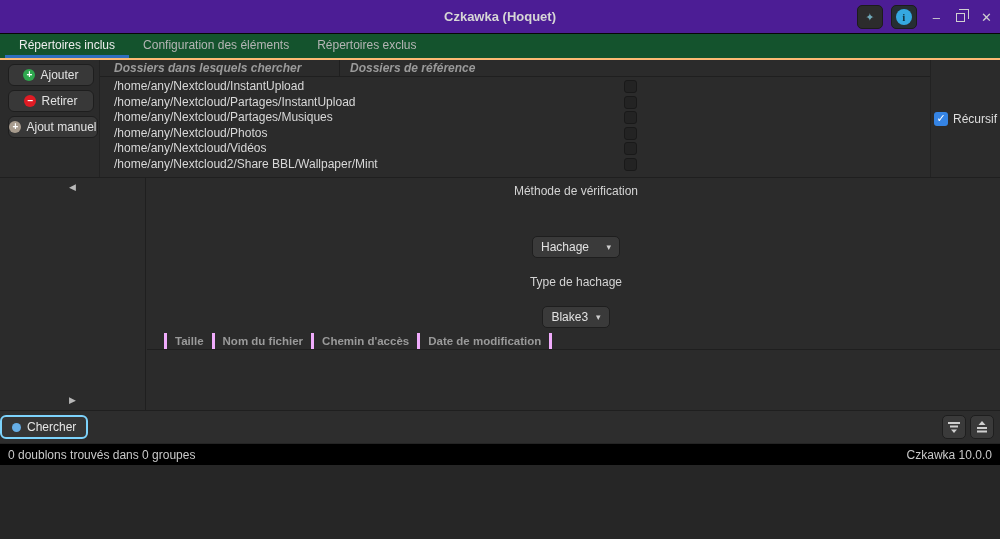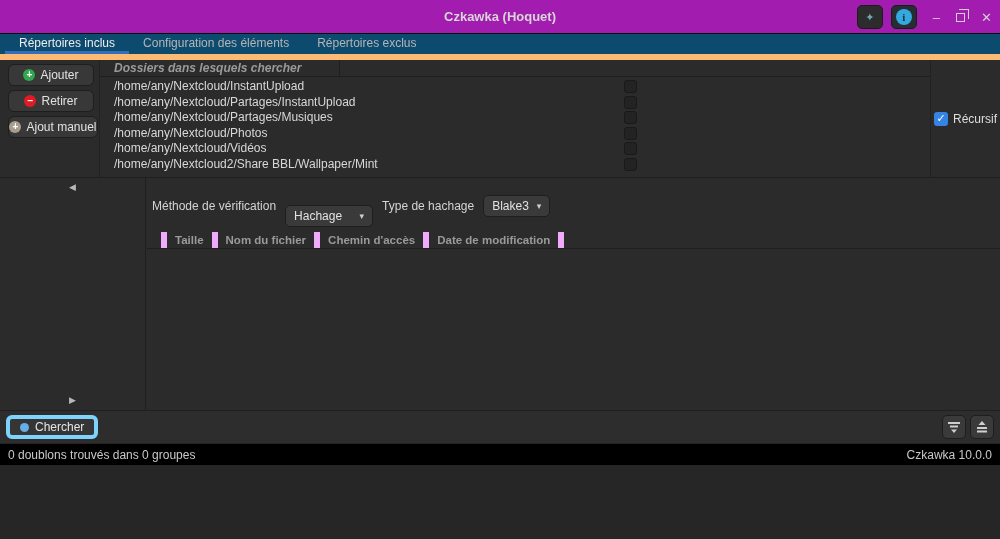--- a/index.html
+++ b/index.html
@@ -1,40 +1,40 @@
 <!DOCTYPE html>
 <html><head>
 <meta charset="utf-8">
 <style>
   * { margin:0; padding:0; box-sizing:border-box; }
   html,body { width:1000px; height:539px; overflow:hidden; background:#262626;
     font-family:"Liberation Sans","DejaVu Sans",sans-serif; color:#d9d9d9; }
   .window { position:relative; width:1000px; height:539px; background:#262626; }
 
   
-  .titlebar { height:34px; background:#a21caf; border-bottom:1px solid #060606;
+  .titlebar { height:34px; background:#4c1d95; border-bottom:1px solid #060606;
     display:flex; align-items:center; position:relative; }
   .titlebar .title { position:absolute; left:0; right:0; text-align:center;
     font-size:13px; font-weight:bold; color:#d6d6d6; pointer-events:none; }
   .tb-right { position:absolute; right:8px; top:0; height:34px; display:flex; align-items:center; gap:8px; }
   .tb-btn { width:26px; height:24px; border-radius:5px; background:#2c2c2c; border:1px solid #1c1c1c;
     display:flex; align-items:center; justify-content:center; cursor:pointer; }
   .sparkle { color:#6fa8b8; font-size:11px; line-height:1; }
   .info-circle { width:16px; height:16px; border-radius:50%; background:#35a8e0; color:#10343f;
     font-size:11px; font-weight:bold; display:flex; align-items:center; justify-content:center;
     font-family:"Liberation Serif","DejaVu Serif",serif; }
   .winctl { display:flex; align-items:center; gap:16px; margin-left:8px; color:#d0d0d0; }
   .winctl .ctl { font-size:13px; line-height:1; cursor:pointer; }
   .restore-box { width:9px; height:9px; border:1.5px solid #d0d0d0; position:relative; display:inline-block; }
   .restore-box::before { content:""; position:absolute; left:2px; bottom:2px; width:9px; height:9px;
     border:1.5px solid #d0d0d0; border-left:none; border-bottom:none; background:transparent;
     transform:translate(0,-0px); }
 
   
-  .tabbar { height:26px; background:#0c4a6e; border-bottom:6px solid #fdba74;
+  .tabbar { height:26px; background:#14532d; border-bottom:2px solid #fdba74;
     display:flex; align-items:stretch; padding-left:5px; }
   .tab { padding:0 14px; font-size:12px; color:#b5b5b5; display:flex; align-items:center;
     border-bottom:3px solid transparent; cursor:pointer; }
   .tab.active { color:#ededed; border-bottom-color:#2f6fbe; }
 
   
   .top-panel { position:relative; height:117px; background:#2b2b2b; }
   .btn-col { position:absolute; left:0; top:0; bottom:0; width:100px; border-right:1px solid #222; padding-top:4px; }
   .act-btn { display:flex; align-items:center; justify-content:center; gap:5px;
     margin:0 0 4px 8px; width:86px; height:22px; background:#383838; border:1px solid #1e1e1e;
@@ -67,39 +67,39 @@
   .middle { position:relative; height:233px; background:#2b2b2b; border-top:1px solid #1f1f1f; }
   .sidebar { position:absolute; left:0; top:0; bottom:0; width:146px; border-right:1px solid #1f1f1f; }
   .sb-arrow { text-align:center; color:#b8b8b8; font-size:9px; height:19px; line-height:19px; cursor:pointer; }
   .sb-arrow.bottom { position:absolute; bottom:2px; left:0; right:0; height:16px; line-height:16px; }
   .sb-item { height:33.4px; display:flex; align-items:center; justify-content:center;
     font-size:12px; color:#d2d2d2; cursor:pointer; position:relative; }
   .sb-item.selected::after { content:""; position:absolute; right:0; top:2px; bottom:2px; width:3px;
     background:#3584e4; }
 
   .main-area { position:absolute; left:147px; top:0; right:0; bottom:0; }
-  .verify-bar { display:flex; align-items:center; gap:9px; padding:6px 0 5px 5px; }
+  .verify-bar { display:flex; align-items:center; gap:17px; padding:6px 0 5px 5px;flex-direction:column; }
   .verify-label { font-size:12px; color:#d4d4d4; }
   .dropdown { display:flex; align-items:center; justify-content:space-between; gap:8px;
     background:#3a3a3a; border:1px solid #1e1e1e; border-radius:5px; height:22px;
     padding:0 8px; font-size:12px; color:#e2e2e2; cursor:pointer; }
   .dropdown .caret { font-size:9px; color:#cfcfcf; }
   .dd-method { width:88px;margin-top:21px; }
 
   .results-header { display:flex; height:17px; border-bottom:1px solid #1f1f1f; font-size:11.5px;
     font-weight:bold; color:#9a9a9a; }
-  .rh-cell { display:flex; align-items:center; padding:0 8px; border-right:6px solid #f0abfc; }
+  .rh-cell { display:flex; align-items:center; padding:0 8px; border-right:3px solid #f0abfc; }
   .rh-cell.empty { width:20px; padding:0; }
   .rh-cell.fill { flex:1; border-right:none; }
 
   
   .bottom-toolbar { position:relative; height:33px; background:#2d2d2d; border-top:1px solid #1f1f1f;
     display:flex; align-items:center; }
-  .search-btn { display:flex; align-items:center; gap:6px; margin-left:6px; height:24px;
-    padding:0 10px; background:#353535; border:4px solid #7dd3fc; border-radius:6px;
+  .search-btn { display:flex; align-items:center; gap:6px; height:24px;
+    padding:0 10px; background:#353535; border:2px solid #7dd3fc; border-radius:6px;
     font-size:12px; color:#e6e6e6; cursor:pointer; }
   .search-dot { width:9px; height:9px; border-radius:50%; background:#66aee6; }
   .bt-right { position:absolute; right:6px; display:flex; gap:4px; }
   .icon-btn { width:24px; height:24px; background:#3a3a3a; border:1px solid #1e1e1e; border-radius:5px;
     display:flex; align-items:center; justify-content:center; cursor:pointer; }
 
   
   .statusbar { height:22px; background:#000000; border-top:1px solid #242424; display:flex;
     align-items:center; justify-content:space-between; padding:0 8px; font-size:12px; color:#c9c9c9; }
   .filler { height:74px; background:#262626; }
@@ -144,20 +144,21 @@
       </div>
       <div class="act-btn" style="width:90px;">
         <span class="badge badge-manual">+</span>
         <span>Ajout manuel</span>
       </div>
     </div>
 
     <div class="dir-list">
       <div class="dir-header">
         <div class="col1">Dossiers dans lesquels chercher</div>
+        <div class="col2">Dossiers de référence</div>
       </div>
       <div class="dir-rows" id="dir-rows">
           <div class="dir-row">
             <span class="dir-path">/home/any/Nextcloud/InstantUpload</span>
             <span class="checkbox"></span>
           </div>
           <div class="dir-row">
             <span class="dir-path">/home/any/Nextcloud/Partages/InstantUpload</span>
             <span class="checkbox"></span>
           </div>

